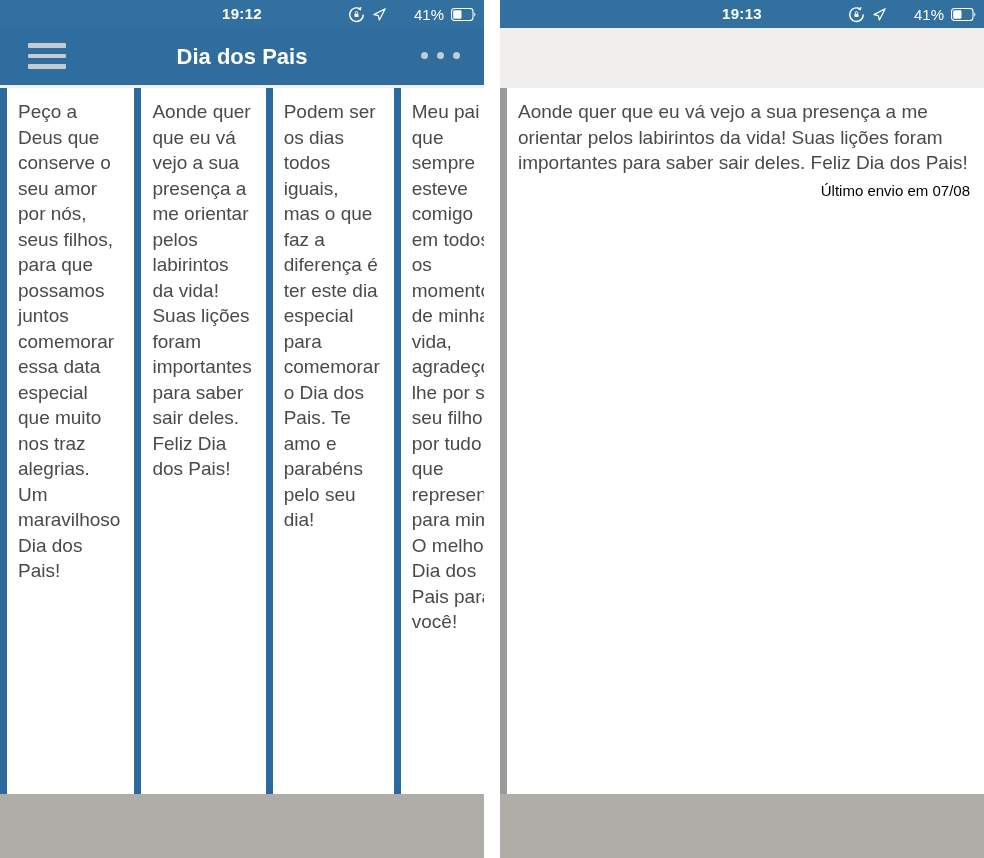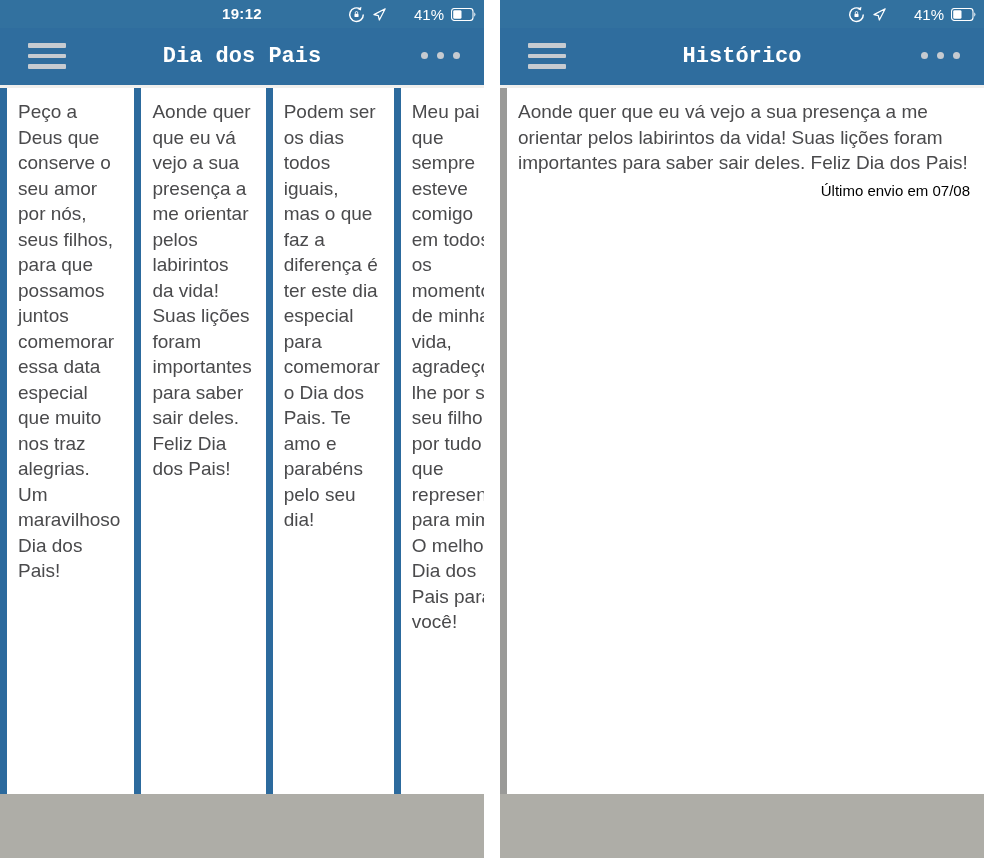--- a/index.html
+++ b/index.html
@@ -14,21 +14,21 @@
   
   .statusbar { position:relative; height:28px; background:#32719f; }
   .statusbar .time { position:absolute; left:0; right:0; top:5px; text-align:center;
                      color:#ffffff; font-size:15px; font-weight:700; letter-spacing:.3px; }
   .status-icons { position:absolute; right:7px; top:0; height:28px; display:flex;
                   align-items:center; gap:7px; }
   .batt-pct { color:#ffffff; font-size:15px;margin-left:20px; }
 
   
   .navbar { position:relative; height:57px; background:#2f6d9e; display:flex;
-            align-items:center; justify-content:center;font-family:Liberation Mono, monospace; }
+            align-items:center; justify-content:center; }
   .nav-title { color:#ffffff; font-size:22px; font-weight:700; }
   .menu-btn { position:absolute; left:28px; top:14px; width:40px; height:28px;
               background:none; border:none; cursor:pointer; padding:0; }
   .menu-icon { display:flex; flex-direction:column; gap:6px; }
   .menu-icon i { display:block; width:38px; height:4.5px; background:#c6cbd1; border-radius:1px; }
   .more-btn { position:absolute; right:24px; top:20px; background:none; border:none;
               cursor:pointer; padding:4px 0; }
   .more-icon { display:flex; gap:9px; }
   .more-icon i { width:7px; height:7px; border-radius:50%; background:#c6cbd1; display:block; }
 
@@ -112,20 +112,21 @@
       </div>
       <div class="card">
         <span>Meu pai que sempre esteve comigo em todos os momentos de minha vida, agradeço-lhe por ser seu filho e por tudo que representa para mim. O melhor Dia dos Pais para você!</span>
       </div>
     </div>
     <div class="ad-bar"></div>
   </div>
 
   <div class="panel right">
     <div class="statusbar">
+      <span class="time">19:13</span>
       <span class="status-icons">
         <span>
           <svg width="17" height="17" viewBox="0 0 20 20">
               <path d="M14.5 3.6 A8 8 0 1 0 18 10" fill="none" stroke="#fff" stroke-width="1.7"></path>
               <path d="M15.8 0.8 L15.2 5.4 L11 3.4 Z" fill="#fff"></path>
               <rect x="7.6" y="9.2" width="4.8" height="3.8" rx="1" fill="#fff"></rect>
               <path d="M8.6 9.2 V7.9 a1.4 1.4 0 0 1 2.8 0 V9.2" fill="none" stroke="#fff" stroke-width="1.1"></path>
             </svg>
         </span>
         <span>
@@ -136,37 +137,20 @@
         <span class="batt-pct">41%</span>
         <span>
           <svg width="26" height="13" viewBox="0 0 26 13">
               <rect x="0.5" y="0.5" width="21.5" height="12" rx="3" fill="none" stroke="#fff" stroke-width="1.1"></rect>
               <rect x="2.2" y="2.2" width="8.3" height="8.6" rx="1.4" fill="#fff"></rect>
               <path d="M23.3 4.2 a3 3 0 0 1 0 4.6 Z" fill="#fff"></path>
             </svg>
         </span>
       </span>
     </div>
-    <div class="navbar">
-      <button class="menu-btn">
-        <span class="menu-icon">
-            <i></i>
-            <i></i>
-            <i></i>
-          </span>
-      </button>
-      <span class="nav-title">Histórico</span>
-      <button class="more-btn">
-        <span class="more-icon">
-            <i></i>
-            <i></i>
-            <i></i>
-          </span>
-      </button>
-    </div>
     <div class="content">
       <div class="card">
         <span>Aonde quer que eu vá vejo a sua presença a me orientar pelos labirintos da vida! Suas lições foram importantes para saber sair deles. Feliz Dia dos Pais!</span>
         <span class="meta">Último envio em 07/08</span>
       </div>
       <div class="beige">
         <div class="beige-row"></div>
         <div class="beige-row"></div>
         <div class="beige-row"></div>
         <div class="beige-row"></div>

